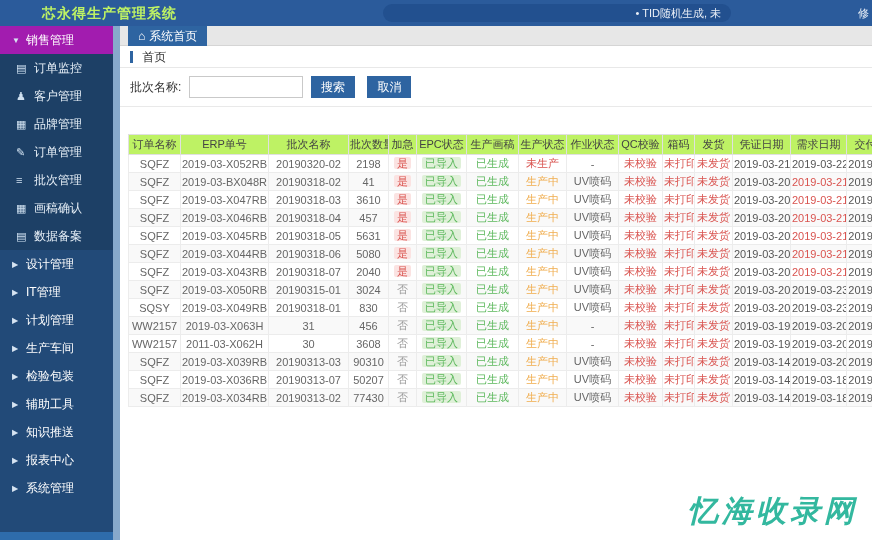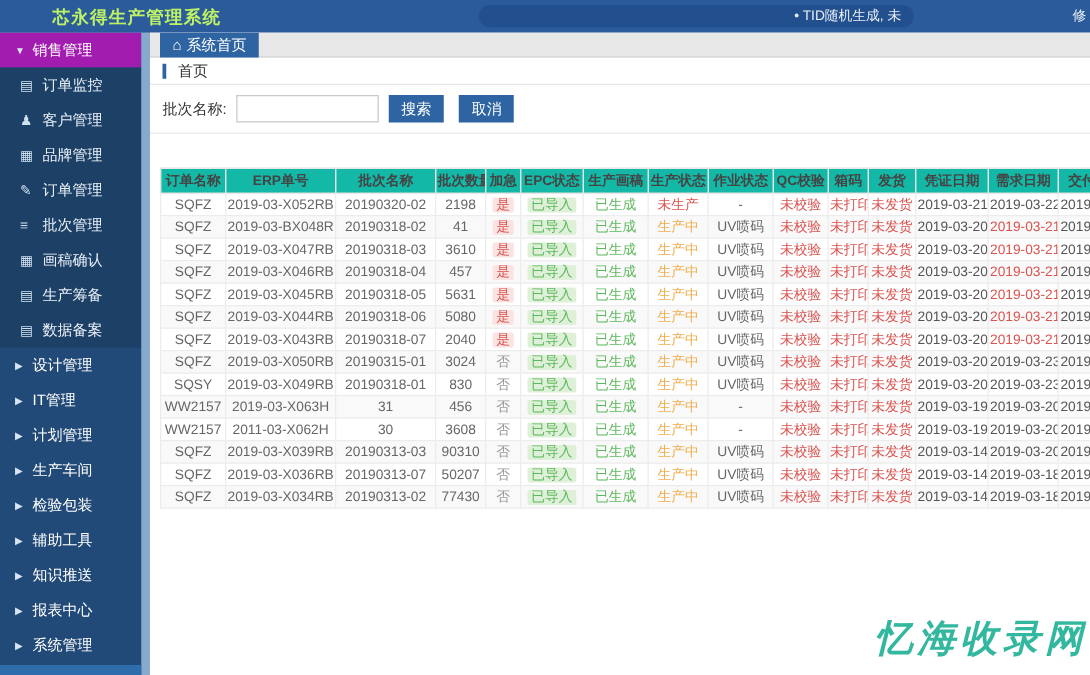--- a/index.html
+++ b/index.html
@@ -34,53 +34,52 @@
   .bc-bar { display:inline-block; width:3px; height:12px; background:#2e64a1; margin-right:6px; vertical-align:-2px; }
   .bc-label { color:#333; font-size:12px; }
   .searchrow { padding:8px 0 8px 10px; border-bottom:1px solid #e9e9e9; }
   .searchrow label { font-size:12px; color:#333; margin-right:4px; vertical-align:middle; }
   .searchrow input { width:114px; height:22px; border:1px solid #c9c9c9; vertical-align:middle; padding:0 4px; font-size:12px; }
   .btn { display:inline-block; height:22px; border:none; background:#2e64a1; color:#fff; font-size:12px; padding:0 10px; margin-left:5px; vertical-align:middle; cursor:pointer; font-family:Liberation Serif, serif; }
   .btn.cancel { margin-left:9px; }
   
   .tablewrap { margin:27px 0 0 8px; width:900px; }
   table { border-collapse:collapse; table-layout:fixed; width:778px; }
-  th { background:#14b8a6; color:#444; font-size:11px; font-weight:bold; height:20px; border:1px solid #e0e0e0; padding:0 1px; white-space:nowrap; overflow:hidden; }
+  th { background:#bef264; color:#444; font-size:11px; font-weight:normal; height:20px; border:1px solid #e0e0e0; padding:0 1px; white-space:nowrap; overflow:hidden; }
   td { height:18px; font-size:11px; color:#666; text-align:center; border:1px solid #ececec; padding:0 1px; white-space:nowrap; overflow:hidden; }
   tbody tr:nth-child(even) { background:#f9f9f9; }
   .c-red { color:#d9534f; }
   .c-orange { color:#f0ad4e; }
   .c-green { color:#5cb85c; }
   .c-gray { color:#9a9a9a; }
   .c-date { color:#555; }
   .b-red { background:#fbe3e2; color:#d9534f; padding:0 3px; border-radius:2px; }
   .b-green { background:#dff0d8; color:#5cb85c; padding:0 3px; border-radius:2px; }
   
-  .watermark { position:absolute; right:2px; bottom:8px; font-size:30px; font-weight:bold; font-style:italic; letter-spacing:4px; z-index:40; }
+  .watermark { position:absolute; right:14px; bottom:8px; font-size:30px; font-weight:bold; font-style:italic; letter-spacing:4px; z-index:40; }
 </style>
 </head>
 <body>
 
 <div class="topbar">
   <span class="title">芯永得生产管理系统</span>
   <div class="notice-pill">• TID随机生成, 未</div>
   <span class="edge-link">修</span>
 </div>
 
 <div class="sidebar">
   <div id="sidebar-nav">
       <div class="side-parent expanded"><span class="arrow">▼</span><span>销售管理</span></div>
       <div class="side-sub">
         <div class="side-item"><span class="sicon">▤</span><span>订单监控</span></div>
         <div class="side-item"><span class="sicon">♟</span><span>客户管理</span></div>
         <div class="side-item"><span class="sicon">▦</span><span>品牌管理</span></div>
         <div class="side-item"><span class="sicon">✎</span><span>订单管理</span></div>
         <div class="side-item"><span class="sicon">≡</span><span>批次管理</span></div>
         <div class="side-item"><span class="sicon">▦</span><span>画稿确认</span></div>
-        <div class="side-item"><span class="sicon">▤</span><span>生产筹备</span></div>
         <div class="side-item"><span class="sicon">▤</span><span>数据备案</span></div>
       </div>
       <div class="side-parent"><span class="arrow">▶</span><span>设计管理</span></div>
       <div class="side-parent"><span class="arrow">▶</span><span>IT管理</span></div>
       <div class="side-parent"><span class="arrow">▶</span><span>计划管理</span></div>
       <div class="side-parent"><span class="arrow">▶</span><span>生产车间</span></div>
       <div class="side-parent"><span class="arrow">▶</span><span>检验包装</span></div>
       <div class="side-parent"><span class="arrow">▶</span><span>辅助工具</span></div>
       <div class="side-parent"><span class="arrow">▶</span><span>知识推送</span></div>
       <div class="side-parent"><span class="arrow">▶</span><span>报表中心</span></div>

